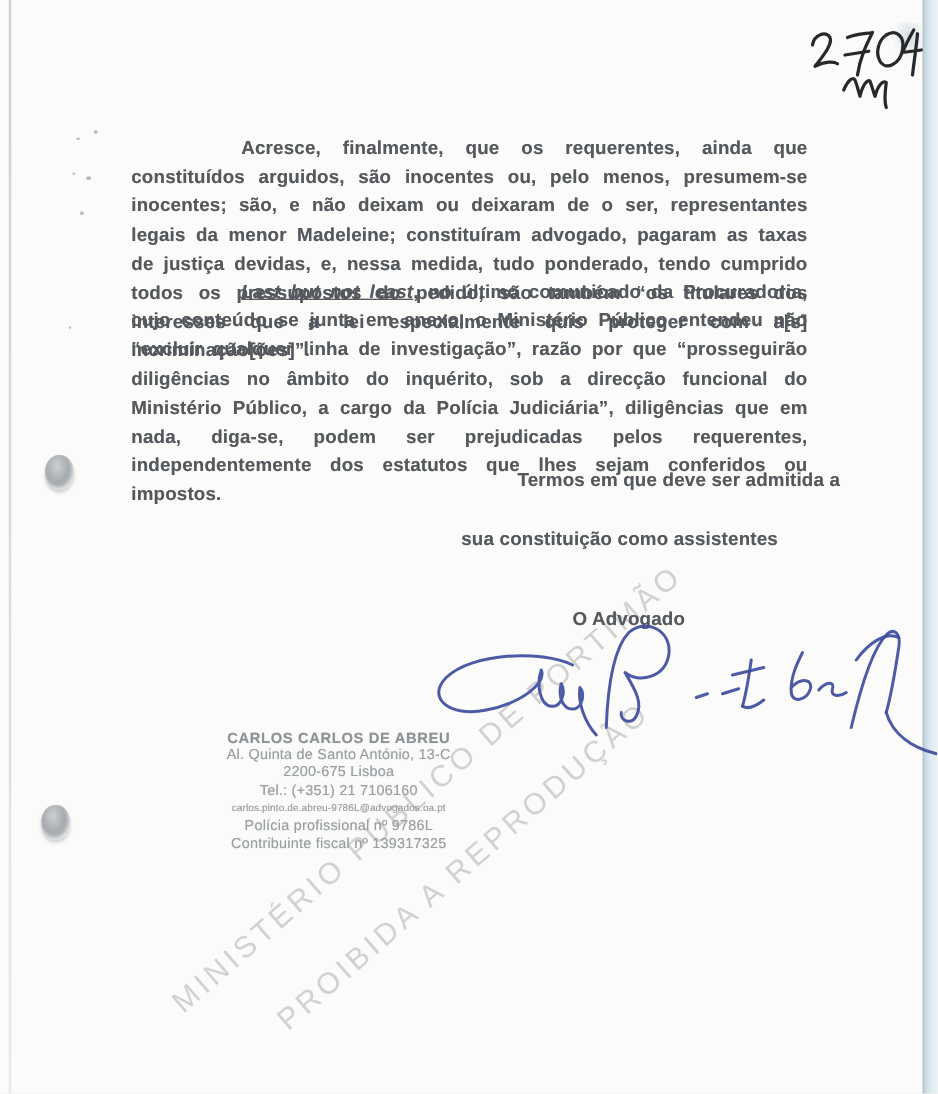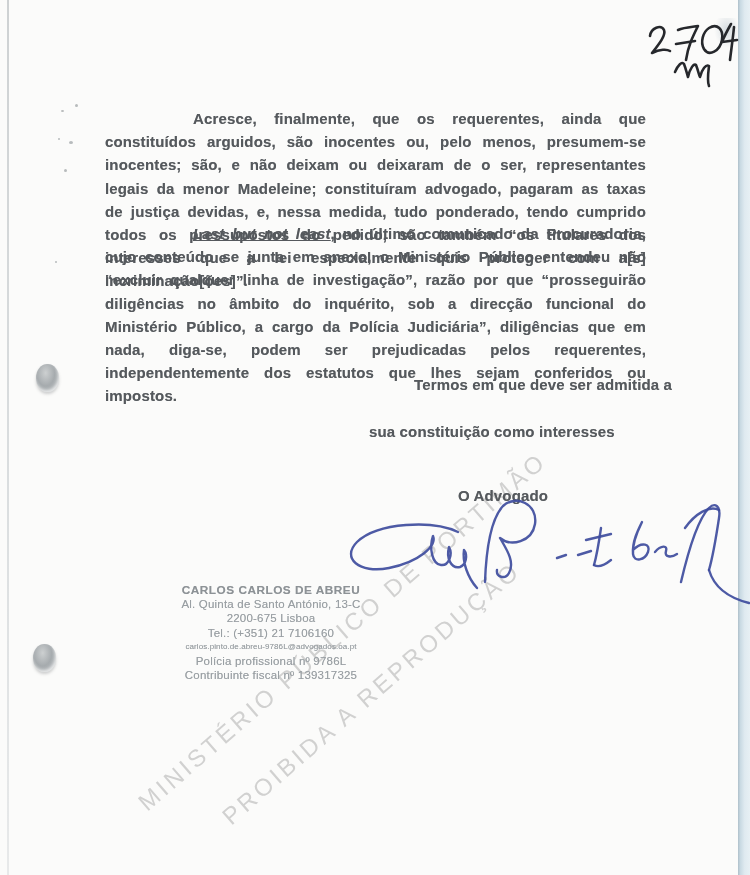--- a/index.html
+++ b/index.html
@@ -98,21 +98,21 @@
       <path d="M 66,10 C 74,5 81,11 79,22 C 77,33 66,39 61,31 C 57,24 60,14 66,10"></path>
       <path d="M 88,6 C 84,13 81,19 79,24 L 94,22"></path>
       <path d="M 91,9 C 90,20 88,33 87,42"></path>
       <path d="M 32,54 C 35,47 39,43 41,46 C 43,51 44,56 45,59 C 47,50 51,45 53,47 C 55,52 56,57 57,59 C 59,51 63,46 66,48 C 65,56 64,63 66,68"></path>
     </svg>
 
     <p class="para para1">Acresce, finalmente, que os requerentes, ainda que constituídos arguidos, são inocentes ou, pelo menos, presumem-se inocentes; são, e não deixam ou deixaram de o ser, representantes legais da menor Madeleine; constituíram advogado, pagaram as taxas de justiça devidas, e, nessa medida, tudo ponderado, tendo cumprido todos os pressupostos do pedido, são também “os titulares dos interesses que a lei especialmente quis proteger com a[s] incriminação[ões]”.</p>
     <p class="para para2"><span class="lead-italic">Last but not least</span><span>, no último comunicado da Procuradoria, cujo conteúdo se junta em anexo, o Ministério Público entendeu não “excluir qualquer linha de investigação”, razão por que “prosseguirão diligências no âmbito do inquérito, sob a direcção funcional do Ministério Público, a cargo da Polícia Judiciária”, diligências que em nada, diga-se, podem ser prejudicadas pelos requerentes, independentemente dos estatutos que lhes sejam conferidos ou impostos.</span></p>
 
     <div class="closing closing1">Termos em que deve ser admitida a</div>
-    <div class="closing closing2">sua constituição como interesses</div>
+    <div class="closing closing2">sua constituição como assistentes</div>
     <div class="closing advogado">O Advogado</div>
 
     <svg class="signature" viewBox="0 0 420 122" role="img" aria-label="O Advogado">
       <path d="M 125,40 C 100,28 45,30 24,50 C 8,66 26,82 56,76 C 86,70 104,54 100,44 C 96,56 99,72 108,73 C 116,74 120,62 116,55 C 113,66 118,77 127,75 C 133,73 135,63 131,58 C 129,70 135,86 144,96"></path>
       <path d="M 152,90 C 153,62 157,28 170,14 C 183,2 205,12 202,32 C 199,50 178,55 167,46 C 174,58 182,70 176,81 C 172,88 163,85 164,78"></path>
       <path d="M 224,66 l 9,-3"></path>
       <path d="M 245,63 l 13,-4"></path>
       <path d="M 268,36 C 266,50 263,66 261,73"></path>
       <path d="M 253,48 L 278,42"></path>
       <path d="M 261,73 C 266,76 273,72 278,68"></path>

